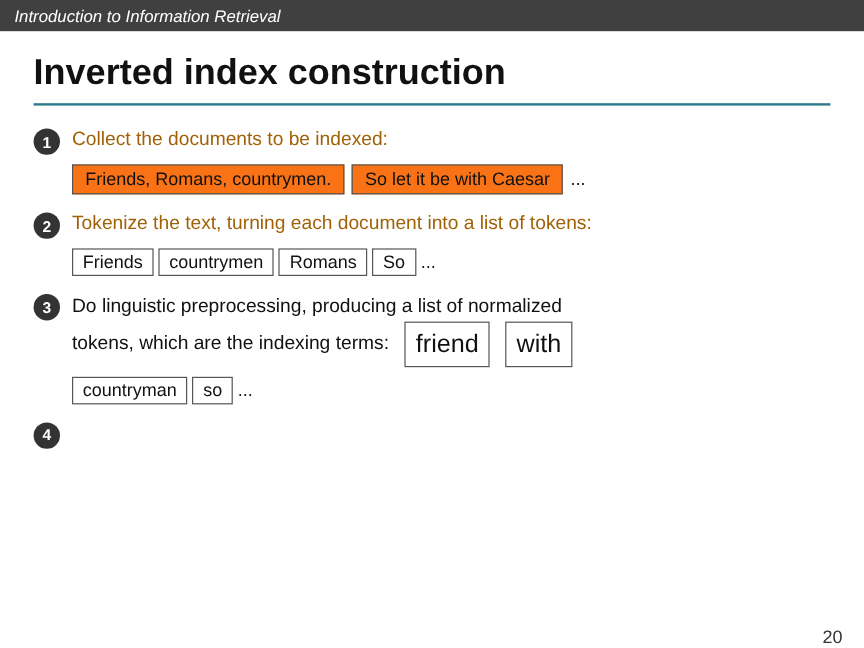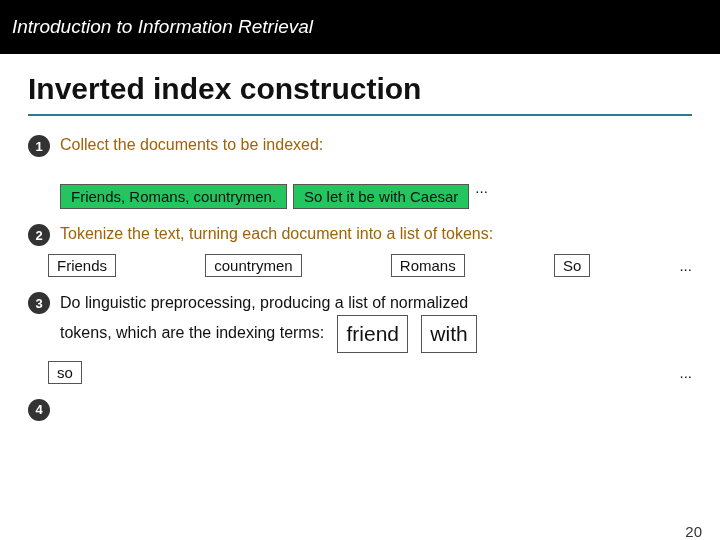--- a/index.html
+++ b/index.html
@@ -6,24 +6,24 @@
     body {
       font-family: Arial, sans-serif;
       background: #fff;
       width: 720px;
       height: 540px;
       overflow: hidden;
       position: relative;
     }
 
     .top-bar {
-      background: #000000;
+      background: #404040;
       color: #fff;
-      font-size: 19px;
-      padding: 16px 12px;
+      font-size: 14px;
+      padding: 5px 12px;
       font-style: italic;
     }
 
     .main-content {
       padding: 18px 28px 10px 28px;
     }
 
     .page-title {
       font-size: 30px;
       font-weight: bold;
@@ -68,22 +68,21 @@
       color: #a16207;
       line-height: 1.4;
     }
 
     .token-row {
       display: flex;
       align-items: center;
       flex-wrap: wrap;
       gap: 4px;
       margin-top: 6px;
-      margin-left: 20px;
-      justify-content: space-between;
+      margin-left: 32px;
     }
 
     .token-box {
       border: 1.5px solid #555;
       padding: 2px 8px;
       font-size: 15px;
       color: #111;
       background: #fff;
     }
 
@@ -99,22 +98,21 @@
       gap: 6px;
       margin-top: 8px;
       margin-left: 32px;
     }
 
     .doc-box {
       border: 1.5px solid #555;
       padding: 3px 10px;
       font-size: 15px;
       color: #111;
-      background: #22c55e;
-      margin-top: 19px;
+      background: #f97316;
     }
 
     .section3-text {
       font-size: 16px;
       color: #111;
       line-height: 1.5;
     }
 
     .inline-token {
       display: inline-flex;
@@ -185,20 +183,21 @@
         <span>Do linguistic preprocessing, producing a list of normalized</span>
         <br>
         <span>tokens, which are the indexing terms:</span>
         &nbsp;
         <span class="inline-token">friend</span>
         &nbsp;
         <span class="inline-token">with</span>
       </div>
     </div>
     <div class="token-row">
+      <span class="token-box">countryman</span>
       <span class="token-box">so</span>
       <span class="ellipsis">...</span>
     </div>
   </div>
 
   <div class="section">
     <div class="section-header">
       <span class="circle-num">4</span>
     </div>
   </div>

